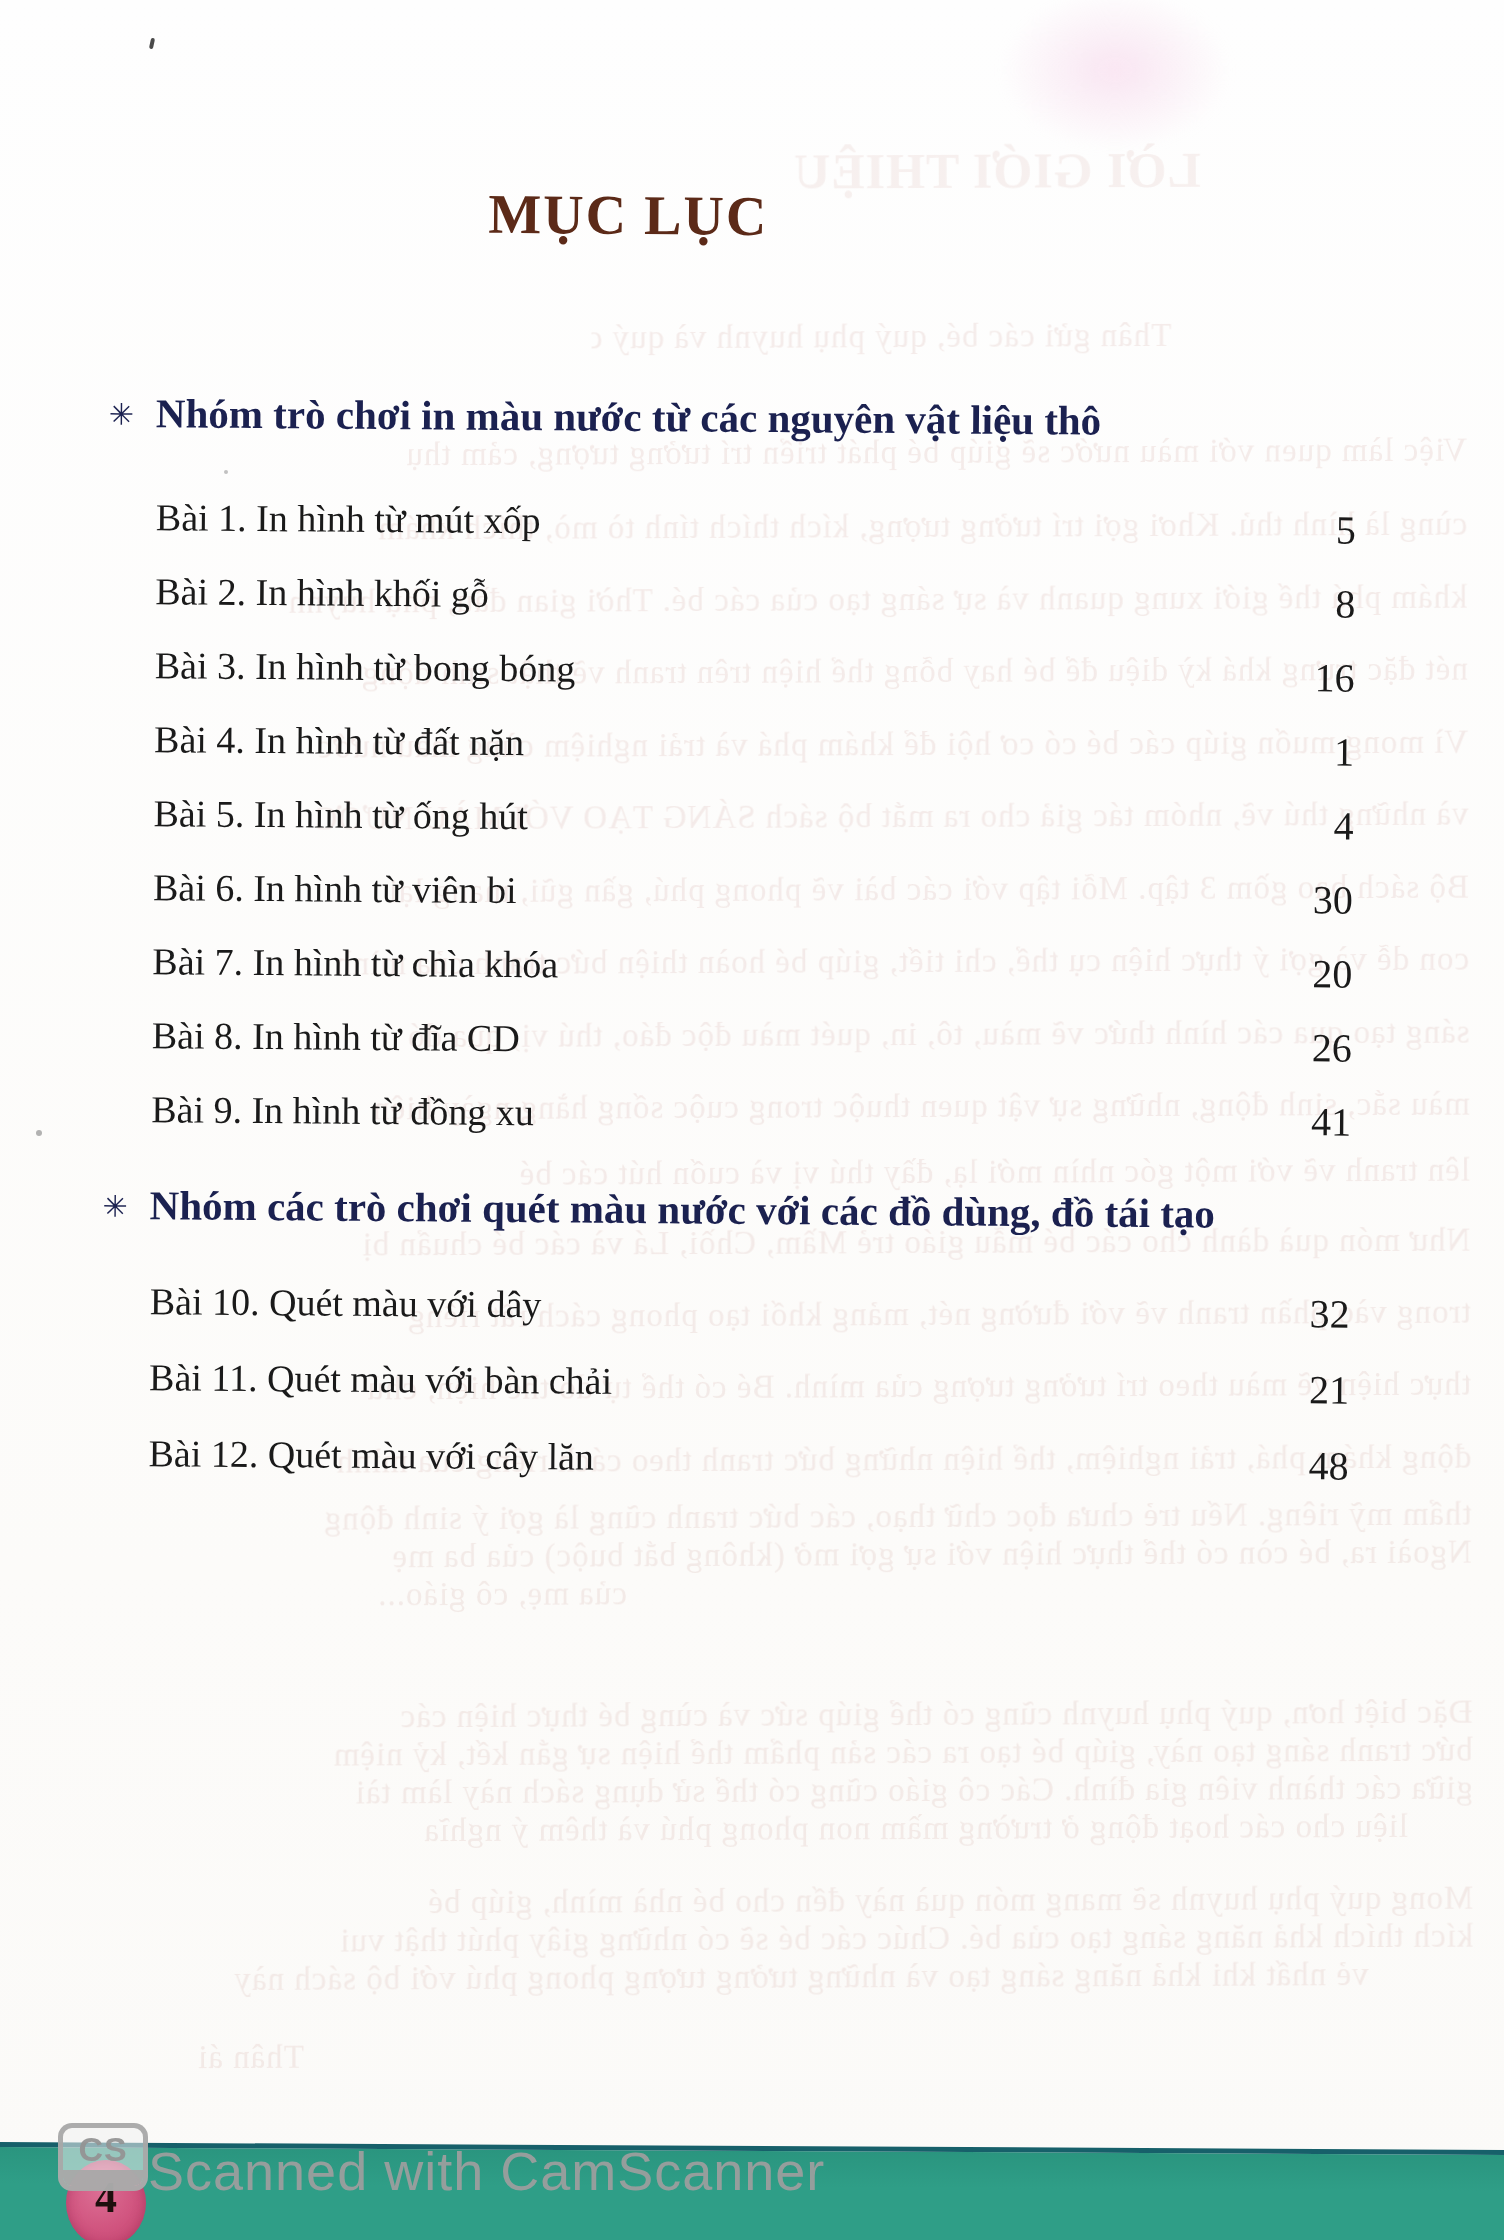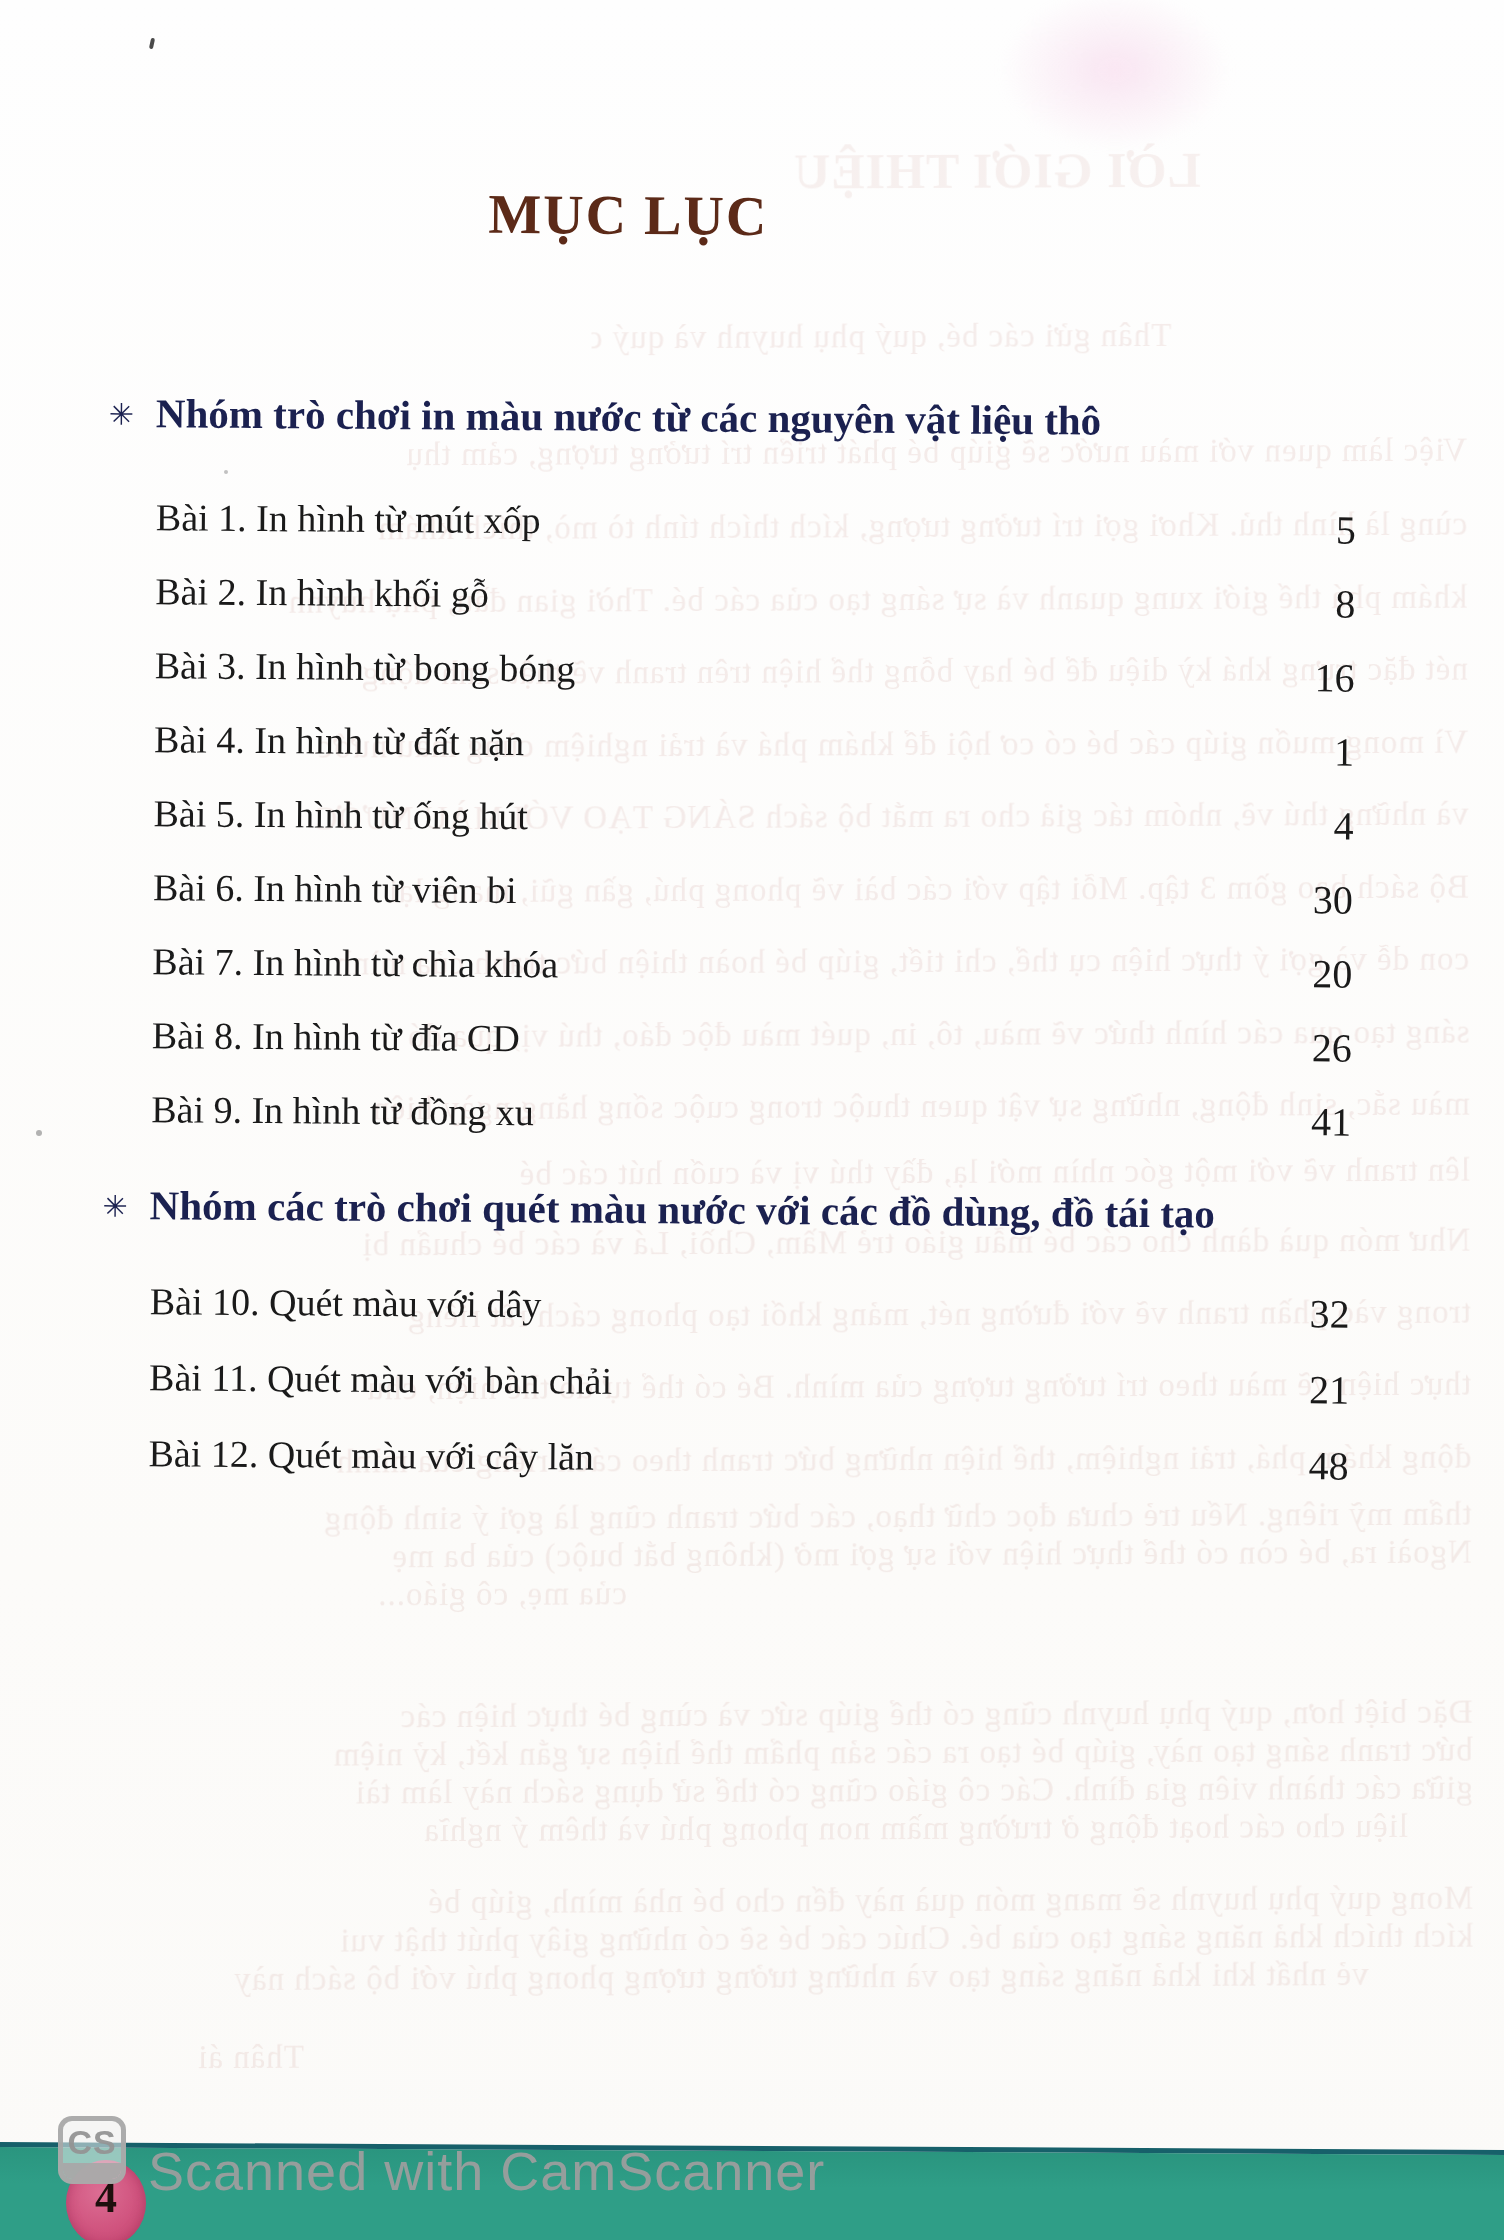--- a/index.html
+++ b/index.html
@@ -31,21 +31,21 @@
 
   
   .teal-band{position:absolute;left:-8px;top:2142px;width:1524px;height:130px;z-index:3;background:linear-gradient(180deg,#2a957f 0%,var(--teal-band) 28%);border-top:5px solid var(--teal-edge);transform:rotate(0.3deg);transform-origin:0 0;}
 
   
   .page-badge{position:absolute;left:66px;top:2160px;width:80px;height:86px;z-index:4;border-radius:50%;background:radial-gradient(circle at 42% 38%,#dc6d93 0%,var(--badge-pink) 55%,#c4456e 100%);box-shadow:inset 0 0 12px rgba(120,20,60,0.35);}
   .page-badge span{position:absolute;left:0;top:12px;width:100%;text-align:center;font-size:44px;font-weight:bold;color:#1e100d;}
 
   
   .watermark{position:absolute;left:58px;top:2116px;z-index:5;font-family:"Liberation Sans","DejaVu Sans",sans-serif;}
-  .cs-logo{position:absolute;left:0;top:0;width:68px;height:68px;border:5px solid rgba(168,168,168,0.95);border-radius:14px;background:rgba(240,240,240,0.55);box-sizing:border-box;text-decoration:underline;}
+  .cs-logo{position:absolute;left:0;top:7px;width:90px;height:68px;border:5px solid rgba(168,168,168,0.95);border-radius:14px;background:rgba(240,240,240,0.55);box-sizing:border-box;text-decoration:underline;}
   .cs-text{position:absolute;left:0;top:2px;width:100%;text-align:center;font-size:34px;font-weight:bold;color:rgba(148,148,148,0.95);letter-spacing:1px;}
   .cs-bar{position:absolute;left:0;right:0;bottom:0;height:16px;background:rgba(168,168,168,0.95);border-radius:0 0 9px 9px;}
   .wm-text{position:absolute;left:90px;top:24px;font-size:54px;color:rgba(158,158,158,0.92);letter-spacing:1px;white-space:nowrap;}
 </style>
 </head>
 <body>
 
 <div class="page">
 
   <div class="bleed">

